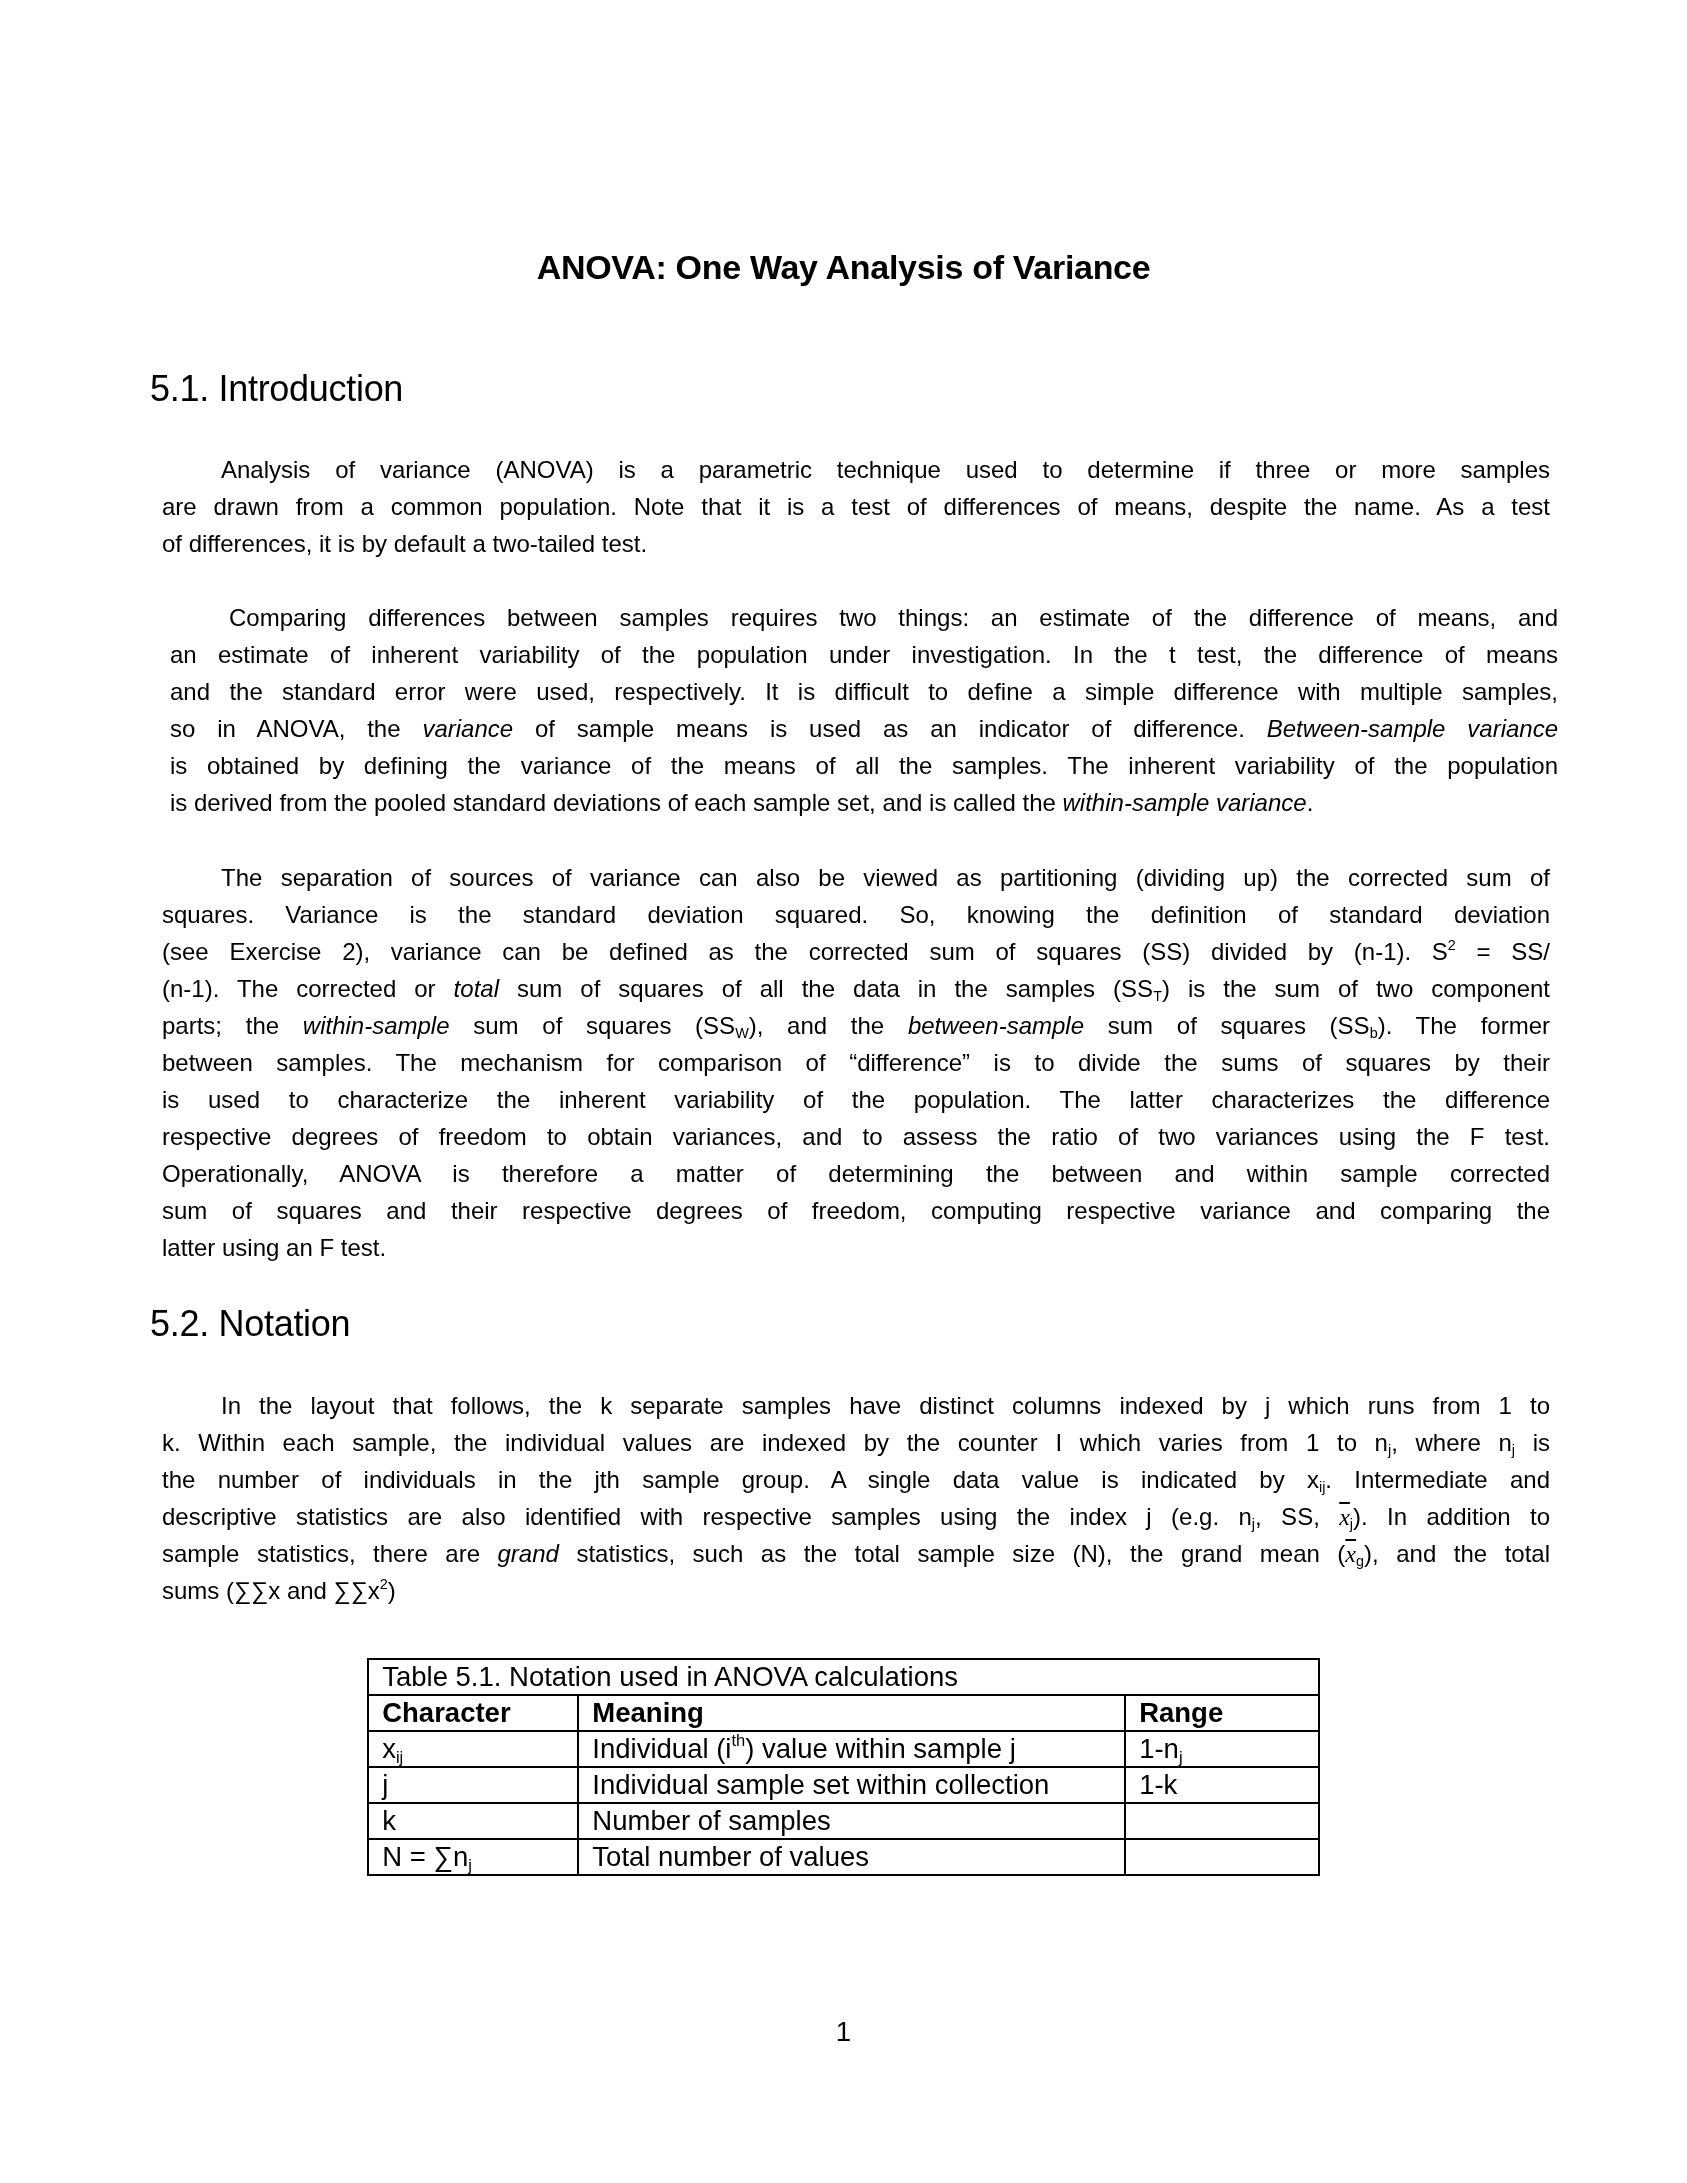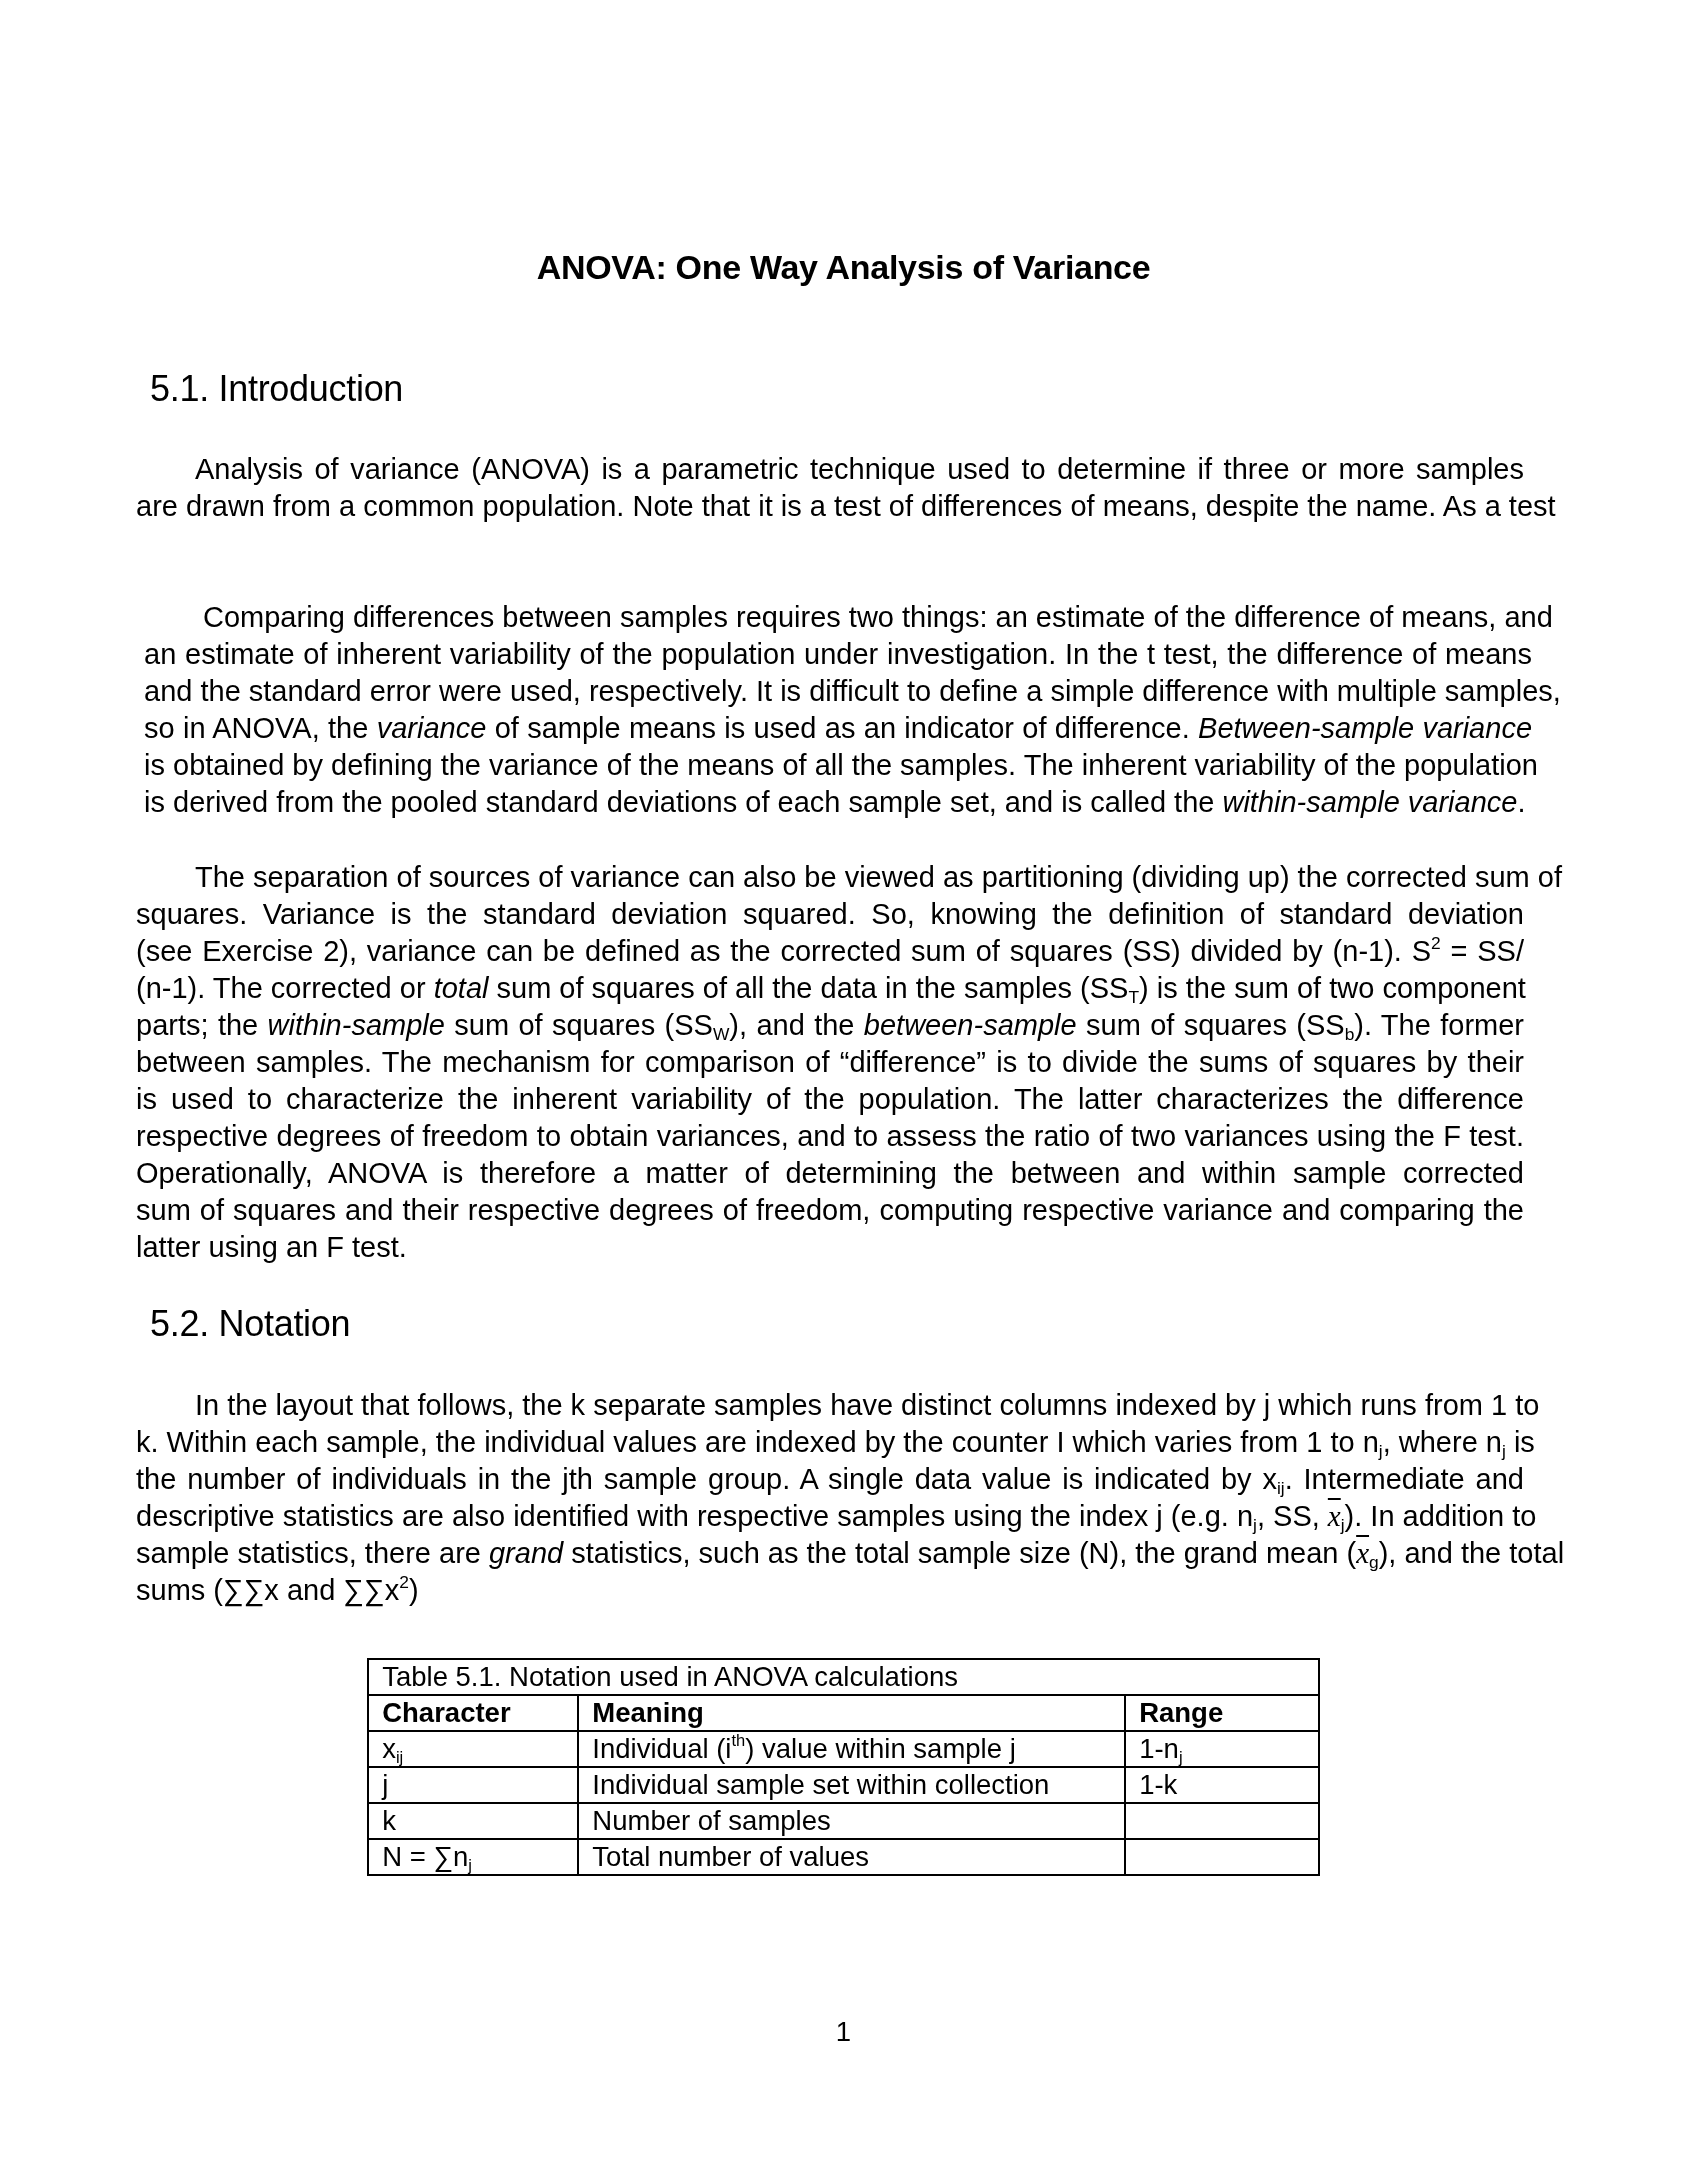--- a/index.html
+++ b/index.html
@@ -2,21 +2,21 @@
 <html style="font-size:10.6px"><head>
 <meta charset="utf-8">
 <style>
   html, body { margin: 0; padding: 0; background: #ffffff; }
   body { width: 1687px; height: 2183px; position: relative; overflow: hidden;
          font-family: "Liberation Sans", "DejaVu Sans", sans-serif; color: #000; }
   .page { position: absolute; left: 0; top: 0; width: 1687px; height: 2183px; }
   .title { position: absolute; left: 0; width: 1687px; top: 246px; text-align: center;
            font-weight: bold; font-size: 34px; line-height: 42px; letter-spacing: -0.3px; }
   .heading { position: absolute; left: 150px; font-size: 36px; line-height: 42px; font-weight: normal; letter-spacing: -0.3px; }
-  .para { position: absolute; left: 136px; width: 1388px; font-size: 29px; line-height: 37px; }
+  .para { position: absolute; left: 162px; width: 1388px; font-size: 24px; line-height: 37px; }
   .line { display: block; height: 37px; white-space: nowrap; text-align: justify; text-align-last: justify; }
   .line.last { text-align: left; text-align-last: left; }
   .line.indent { padding-left: 59px; }
   i, em { }
   sub { font-size: 0.6em; vertical-align: -0.3em; line-height: 0; }
   sup { font-size: 0.6em; vertical-align: 0.7em; line-height: 0; }
   .xbar { font-family: "Liberation Serif", "DejaVu Serif", serif; font-style: italic; text-decoration: overline; }
 
   table.notation { position: absolute; left: 367px; top: 1658px; width: 953px; border-collapse: collapse;
                    font-size: 27.5px; }
@@ -33,20 +33,21 @@
 
 <div class="page">
 
   <div class="title">ANOVA: One Way Analysis of Variance</div>
 
   <div class="heading" style="top:368px;">5.1. Introduction</div>
 
   <div class="para" style="top:451px;">
     <span class="line indent">Analysis of variance (ANOVA) is a parametric technique used to determine if three or more samples</span>
     <span class="line">are drawn from a common population. Note that it is a test of differences of means, despite the name. As a test</span>
+    <span class="line last">of differences, it is by default a two-tailed test.</span>
   </div>
 
   <div class="para" style="top:599px;margin-left:8px;">
     <span class="line indent">Comparing differences between samples requires two things: an estimate of the difference of means, and</span>
     <span class="line">an estimate of inherent variability of the population under investigation. In the t test, the difference of means</span>
     <span class="line">and the standard error were used, respectively. It is difficult to define a simple difference with multiple samples,</span>
     <span class="line"><span>so in ANOVA, the </span><i>variance</i><span> of sample means is used as an indicator of difference. </span><i>Between-sample variance</i></span>
     <span class="line">is obtained by defining the variance of the means of all the samples. The inherent variability of the population</span>
     <span class="line last"><span>is derived from the pooled standard deviations of each sample set, and is called the </span><i>within-sample variance</i><span>.</span></span>
   </div>

